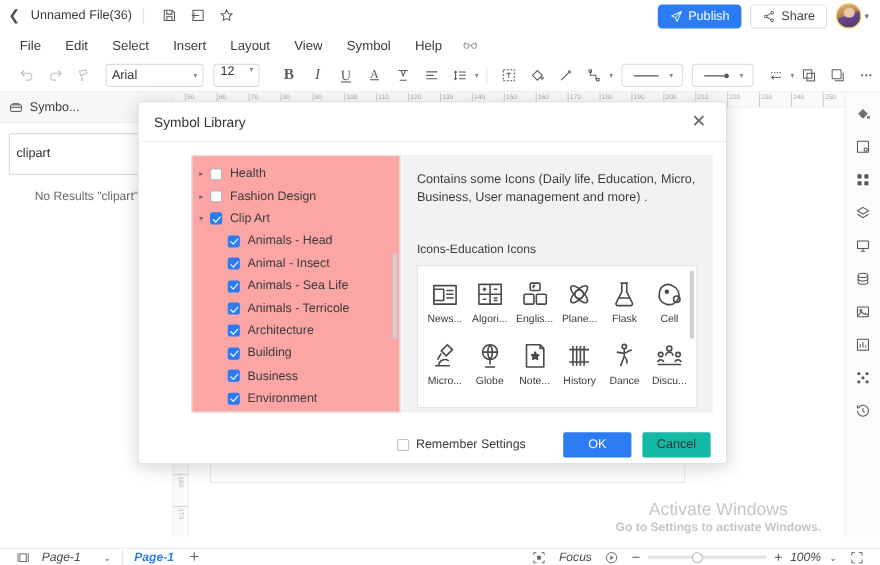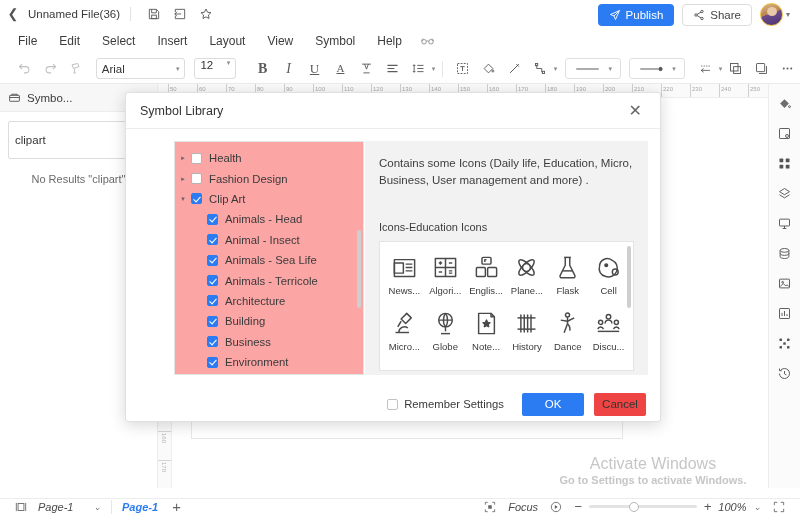--- a/index.html
+++ b/index.html
@@ -188,24 +188,24 @@
   .iconpane {
     margin-top: 8px; background: #fff; border: 1px solid #e4e4e4; height: 130px;
     overflow: hidden; position: relative; padding: 8px 4px 0 4px;
   }
   .ip-scroll { position: absolute; right: 2px; top: 4px; width: 4px; height: 62px; background: #cfcfcf; border-radius: 2px; }
   .igrid { display: grid; grid-template-columns: repeat(6, 1fr); }
   .icell { display: flex; flex-direction: column; align-items: center; gap: 4px; padding-top: 4px; height: 56px; }
   .icell svg { width: 27px; height: 27px; color: #4a4a4a; }
   .icell .lbl { font-size: 9.5px; color: #3a3a3a; white-space: nowrap; }
   .dlg-foot { display: flex; align-items: center; justify-content: flex-end; gap: 10px; padding: 0 14px; height: 34px; }
-  .rem-wrap { display: flex; align-items: flex-end; gap: 6px; font-size: 11.3px; color: #3a3a3a; margin-right: 8px; }
+  .rem-wrap { display: flex; align-items: flex-end; gap: 6px; font-size: 11.3px; color: #3a3a3a; margin-right: 24px; }
   .rem-cb { width: 11px; height: 11px; border: 1px solid #c2c2c2; border-radius: 2px; background: #fff; }
   .btn-ok { width: 62px; height: 23px; background: #2b7cf3; color: #fff; border: none; border-radius: 2px; font-size: 11.5px; }
-  .btn-cancel { width: 52px; height: 23px; background: #ef4444; color: #333; border: none; border-radius: 2px; font-size: 11.5px; }
+  .btn-cancel { width: 62px; height: 23px; background: #14b8a6; color: #333; border: none; border-radius: 2px; font-size: 11.5px; }
 </style>
 </head>
 <body>
 
 <div id="app">
 
   <div class="titlebar">
     <div class="back-chevron">❮</div>
     <div class="doc-title">Unnamed File(36)</div>
     <div class="tb-sep"></div>

